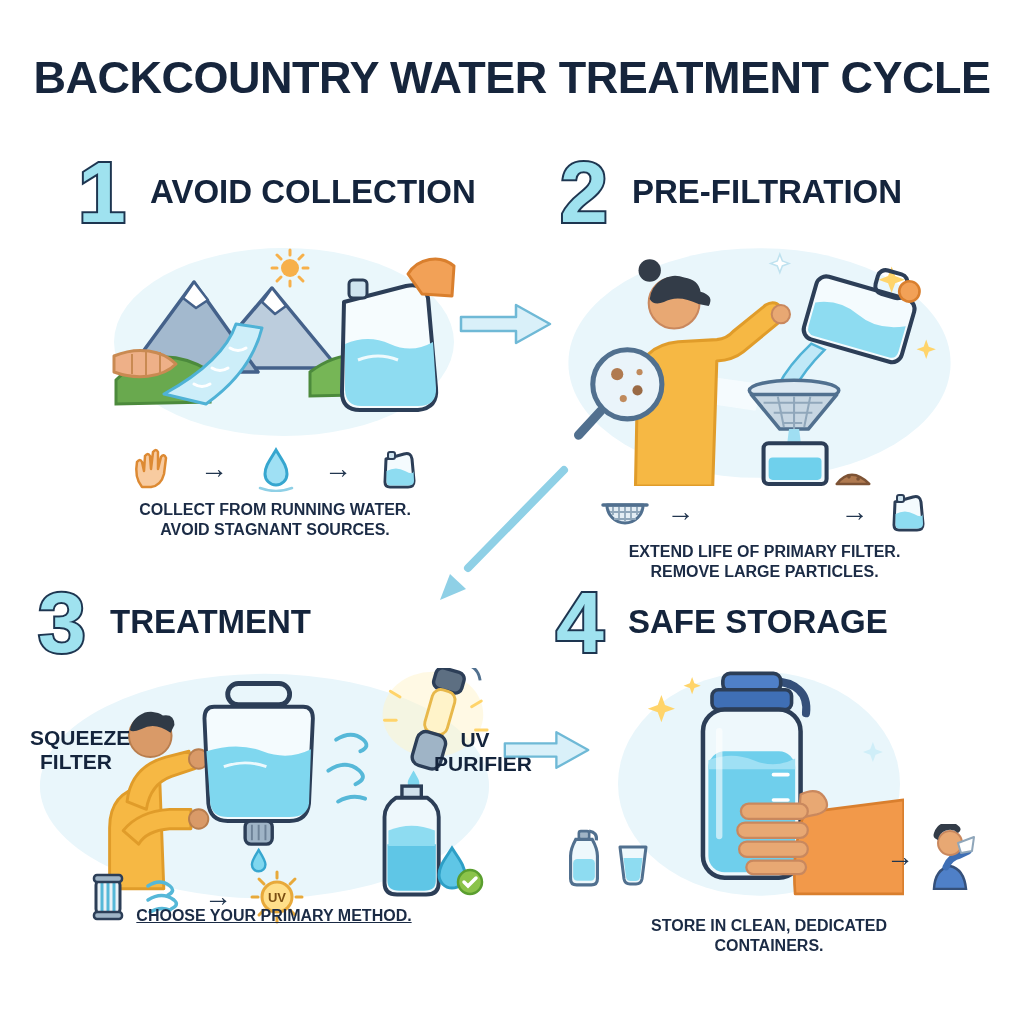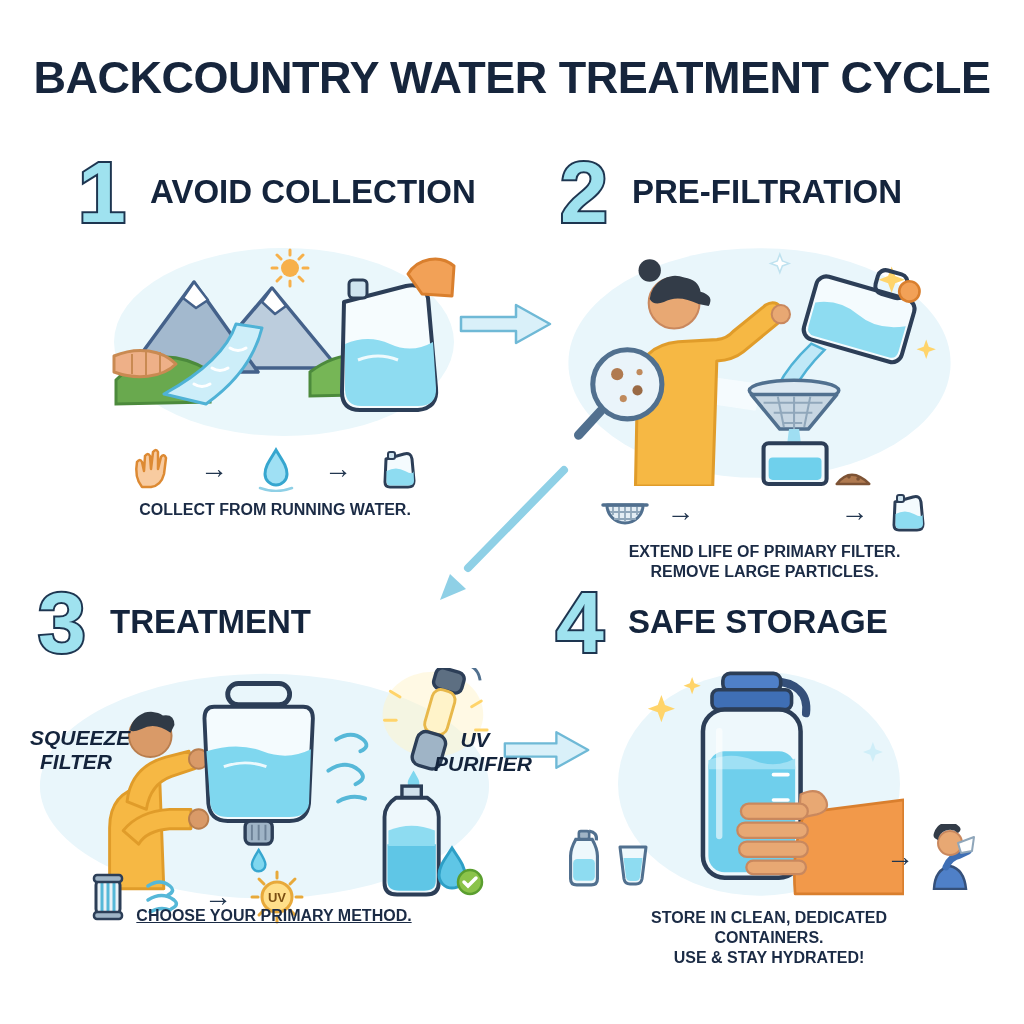--- a/index.html
+++ b/index.html
@@ -44,33 +44,33 @@
   .spacer-110 { width:110px; height:4px; }
   .mini-arrow { font-size:28px; font-weight:700; color:#22364f; line-height:1; }
 
   .s1-art { display:block; margin:4px 0 2px 42px; }
   .s2-art { display:block; margin:2px 0 0 12px; }
   .s3-art { display:block; margin:0 0 0 4px; }
   .s4-art { display:block; margin:0 0 0 66px; }
 
   .side-label {
     position:absolute; text-align:center;
-    font-size:21px; font-weight:800; color:#14243c; line-height:1.15;font-style:italic;
+    font-size:21px; font-weight:800; color:#14243c; line-height:1.15;
   }
   .side-label span { display:block; }
   #squeeze-label { left:0px; top:150px; width:92px; }
   #uv-label { left:404px; top:152px; width:82px; }
 
   .s3-icon-row { position:absolute; left:58px; top:292px; display:flex; align-items:center; gap:16px; }
   .s3-dropcheck { position:absolute; left:398px; top:268px; }
   .s3-caption { position:absolute; top:330px; left:0; width:100%; margin-top:0;text-decoration:underline; }
 
   .s4-left-icons  { position:absolute; left:18px;  top:252px; display:flex; align-items:flex-end; gap:14px; }
   .s4-right-icons { position:absolute; right:4px;  top:248px; display:flex; align-items:center; gap:10px; }
-  .s4-caption { position:absolute; top:328px; left:0; width:100%; margin-top:4px; }
+  .s4-caption { position:absolute; top:328px; left:0; width:100%; margin-top:12px; }
 
   .flow-arrow { position:absolute; }
   #arrow-1-2 { left:458px; top:302px; }
   #arrow-2-3 { left:428px; top:462px; }
   #arrow-3-4 { left:502px; top:728px; }
 </style>
 </head>
 <body>
 
 <div class="poster">
@@ -137,20 +137,21 @@
       <span class="mini-arrow">→</span>
       <svg width="42" height="44" viewBox="0 0 42 44">
         <path d="M8 12 L26 7 Q33 5 34 12 L36 34 Q36 40 30 40 L12 40 Q7 40 7 35 Z" fill="#f4fbfe" stroke="#2c3e57" stroke-width="3" stroke-linejoin="round"></path>
         <rect x="10" y="5" width="7" height="7" rx="2" fill="#cfe4ef" stroke="#2c3e57" stroke-width="2"></rect>
         <path d="M8.5 24 Q18 19 27 24 T 35.5 23 L36 34 Q36 38.5 30 38.5 L12 38.5 Q8.5 38.5 8.5 34 Z" fill="#8edcf1"></path>
       </svg>
     </div>
 
     <div class="caption">
       <span>COLLECT FROM RUNNING WATER.</span>
+      <span>AVOID STAGNANT SOURCES.</span>
     </div>
   </section>
 
   <section class="step" id="step2">
     <div class="step-head">
       <svg class="num-svg" viewBox="0 0 64 92">
         <text x="32" y="76" text-anchor="middle" class="num-text">2</text>
       </svg>
       <h2 class="step-heading">PRE-FILTRATION</h2>
     </div>
@@ -384,21 +385,20 @@
         <path d="M22 42 q4 -10 14 -12 l8 -4" stroke="#3f6fb5" stroke-width="7" fill="none" stroke-linecap="round"></path>
         <circle cx="26" cy="18" r="12" fill="#e8a873" stroke="#c9885e" stroke-width="2"></circle>
         <path d="M14 15 a12 12 0 0 1 20 -7 q6 -4 -2 -9 a15 15 0 0 0 -22 9 q-2 5 4 7 Z" fill="#333c48"></path>
         <path d="M34 18 l16 -6 -2 14 -11 2 Z" fill="#ffffff" stroke="#8fa6ba" stroke-width="2" stroke-linejoin="round"></path>
       </svg>
     </div>
 
     <div class="caption s4-caption">
       <span>STORE IN CLEAN, DEDICATED</span>
       <span>CONTAINERS.</span>
-      <span>USE &amp; STAY HYDRATED!</span>
     </div>
   </section>
 
   <div class="flow-arrow" id="arrow-1-2">
     <svg width="96" height="44" viewBox="0 0 96 44">
       <polygon points="3,15 58,15 58,3 92,22 58,41 58,29 3,29" fill="#d9f0f9" stroke="#6fb9d6" stroke-width="2.5" stroke-linejoin="round"></polygon>
     </svg>
   </div>
   <div class="flow-arrow" id="arrow-2-3">
     <svg width="150" height="150" viewBox="0 0 150 150">

